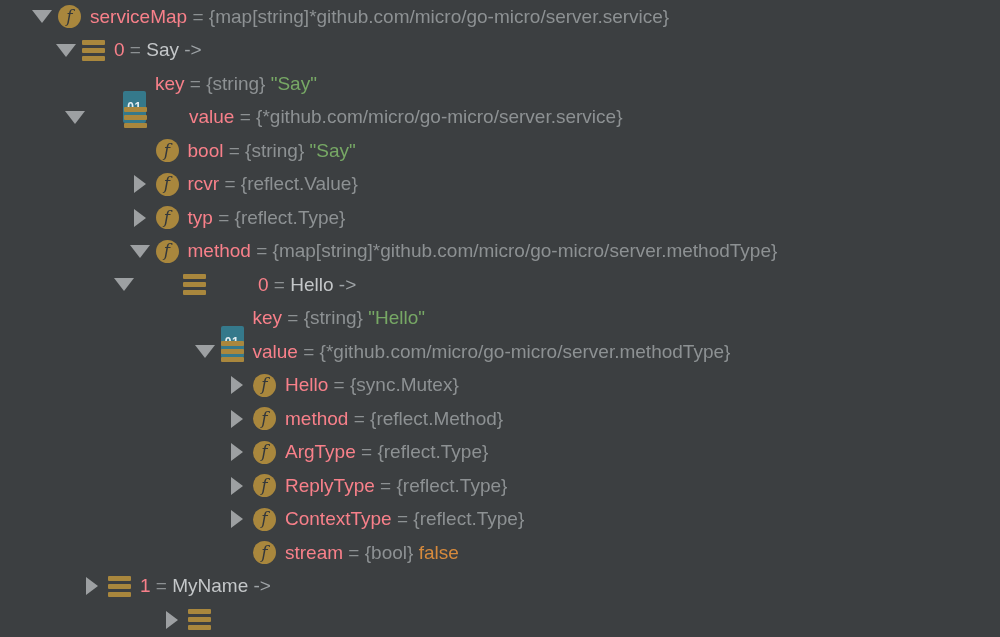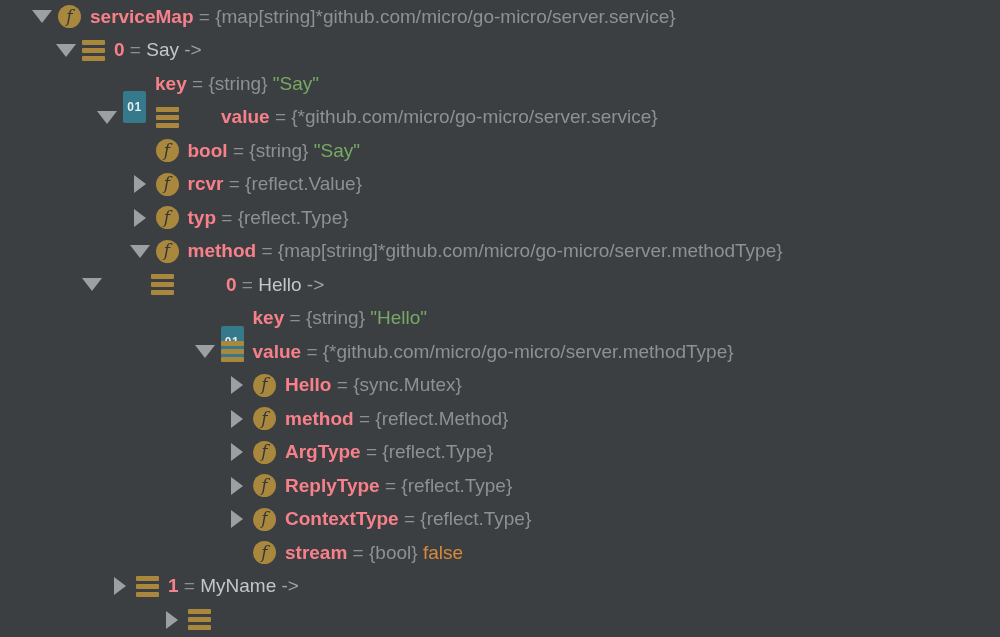--- a/index.html
+++ b/index.html
@@ -69,44 +69,44 @@
   .icon-bars .bar{height:5px;background:var(--gold);border-radius:1px;}
   .icon-key{
     width:23px;height:32px;border-radius:2px;
     background:var(--teal);
     display:flex;align-items:center;justify-content:center;
     font-size:12px;font-weight:700;letter-spacing:0.5px;
     color:#e4eef1;
     margin-top:47px;
   }
   .txt{white-space:pre;}
-  .nm{color:var(--name);font-weight:700;}
+  .nm{color:var(--name);font-weight:400;}
   .eq{color:var(--muted);}
   .ty{color:var(--muted);}
   .val-plain{color:var(--plain);}
   .val-string{color:var(--string);}
   .val-bool{color:var(--bool);font-weight:400;}
   .suffix{color:var(--suffix);}
 </style>
 </head>
 <body>
 
 <div class="tree" id="tree">
     <div class="row" style="padding-left: 26px;"><div class="twisty"><div class="tri-down"></div></div><div class="iconbox"><div class="icon-field">f</div></div><span class="txt"><span class="nm">serviceMap</span> <span class="eq">=</span> <span class="ty">{map[string]*github.com/micro/go-micro/server.service}</span></span></div>
     <div class="row" style="padding-left: 50px;"><div class="twisty"><div class="tri-down"></div></div><div class="iconbox"><div class="icon-bars"><div class="bar"></div><div class="bar"></div><div class="bar"></div></div></div><span class="txt"><span class="nm">0</span> <span class="eq">=</span> <span class="val-plain">Say</span> <span class="suffix">-&gt;</span></span></div>
     <div class="row" style="padding-left: 91px;"><div class="twisty"></div><div class="iconbox"><div class="icon-key">01</div></div><span class="txt"><span class="nm">key</span> <span class="eq">=</span> <span class="ty">{string}</span> <span class="val-string">"Say"</span></span></div>
-    <div class="row" style="padding-left: 91px; gap: 33px;"><div class="twisty"><div class="tri-down"></div></div><div class="iconbox"><div class="icon-bars"><div class="bar"></div><div class="bar"></div><div class="bar"></div></div></div><span class="txt"><span class="nm">value</span> <span class="eq">=</span> <span class="ty">{*github.com/micro/go-micro/server.service}</span></span></div>
+    <div class="row" style="padding-left: 59px; gap: 33px;"><div class="twisty"><div class="tri-down"></div></div><div class="iconbox"><div class="icon-bars"><div class="bar"></div><div class="bar"></div><div class="bar"></div></div></div><span class="txt"><span class="nm">value</span> <span class="eq">=</span> <span class="ty">{*github.com/micro/go-micro/server.service}</span></span></div>
     <div class="row" style="padding-left: 123.5px;"><div class="twisty"></div><div class="iconbox"><div class="icon-field">f</div></div><span class="txt"><span class="nm">bool</span> <span class="eq">=</span> <span class="ty">{string}</span> <span class="val-string">"Say"</span></span></div>
     <div class="row" style="padding-left: 123.5px;"><div class="twisty"><div class="tri-right"></div></div><div class="iconbox"><div class="icon-field">f</div></div><span class="txt"><span class="nm">rcvr</span> <span class="eq">=</span> <span class="ty">{reflect.Value}</span></span></div>
     <div class="row" style="padding-left: 123.5px;"><div class="twisty"><div class="tri-right"></div></div><div class="iconbox"><div class="icon-field">f</div></div><span class="txt"><span class="nm">typ</span> <span class="eq">=</span> <span class="ty">{reflect.Type}</span></span></div>
     <div class="row" style="padding-left: 123.5px;"><div class="twisty"><div class="tri-down"></div></div><div class="iconbox"><div class="icon-field">f</div></div><span class="txt"><span class="nm">method</span> <span class="eq">=</span> <span class="ty">{map[string]*github.com/micro/go-micro/server.methodType}</span></span></div>
-    <div class="row" style="padding-left: 76px; gap: 43px;"><div class="twisty"><div class="tri-down"></div></div><div class="iconbox"><div class="icon-bars"><div class="bar"></div><div class="bar"></div><div class="bar"></div></div></div><span class="txt"><span class="nm">0</span> <span class="eq">=</span> <span class="val-plain">Hello</span> <span class="suffix">-&gt;</span></span></div>
+    <div class="row" style="padding-left: 108px; gap: 43px;"><div class="twisty"><div class="tri-down"></div></div><div class="iconbox"><div class="icon-bars"><div class="bar"></div><div class="bar"></div><div class="bar"></div></div></div><span class="txt"><span class="nm">0</span> <span class="eq">=</span> <span class="val-plain">Hello</span> <span class="suffix">-&gt;</span></span></div>
     <div class="row" style="padding-left: 188.5px;"><div class="twisty"></div><div class="iconbox"><div class="icon-key">01</div></div><span class="txt"><span class="nm">key</span> <span class="eq">=</span> <span class="ty">{string}</span> <span class="val-string">"Hello"</span></span></div>
     <div class="row" style="padding-left: 188.5px; align-items: center;"><div class="twisty"><div class="tri-down"></div></div><div class="iconbox"><div class="icon-bars"><div class="bar"></div><div class="bar"></div><div class="bar"></div></div></div><span class="txt"><span class="nm">value</span> <span class="eq">=</span> <span class="ty">{*github.com/micro/go-micro/server.methodType}</span></span></div>
     <div class="row" style="padding-left: 221px;"><div class="twisty"><div class="tri-right"></div></div><div class="iconbox"><div class="icon-field">f</div></div><span class="txt"><span class="nm">Hello</span> <span class="eq">=</span> <span class="ty">{sync.Mutex}</span></span></div>
     <div class="row" style="padding-left: 221px;"><div class="twisty"><div class="tri-right"></div></div><div class="iconbox"><div class="icon-field">f</div></div><span class="txt"><span class="nm">method</span> <span class="eq">=</span> <span class="ty">{reflect.Method}</span></span></div>
     <div class="row" style="padding-left: 221px;"><div class="twisty"><div class="tri-right"></div></div><div class="iconbox"><div class="icon-field">f</div></div><span class="txt"><span class="nm">ArgType</span> <span class="eq">=</span> <span class="ty">{reflect.Type}</span></span></div>
     <div class="row" style="padding-left: 221px;"><div class="twisty"><div class="tri-right"></div></div><div class="iconbox"><div class="icon-field">f</div></div><span class="txt"><span class="nm">ReplyType</span> <span class="eq">=</span> <span class="ty">{reflect.Type}</span></span></div>
     <div class="row" style="padding-left: 221px;"><div class="twisty"><div class="tri-right"></div></div><div class="iconbox"><div class="icon-field">f</div></div><span class="txt"><span class="nm">ContextType</span> <span class="eq">=</span> <span class="ty">{reflect.Type}</span></span></div>
     <div class="row" style="padding-left: 221px;"><div class="twisty"></div><div class="iconbox"><div class="icon-field">f</div></div><span class="txt"><span class="nm">stream</span> <span class="eq">=</span> <span class="ty">{bool}</span> <span class="val-bool">false</span></span></div>
-    <div class="row" style="padding-left: 104px;"><div class="twisty"><div class="tri-right"></div></div><div class="iconbox"><div class="icon-bars"><div class="bar"></div><div class="bar"></div><div class="bar"></div></div></div><span class="txt"><span class="nm">1</span> <span class="eq">=</span> <span class="val-plain">MyName</span> <span class="suffix">-&gt;</span></span></div>
+    <div class="row" style="padding-left: 76px;"><div class="twisty"><div class="tri-right"></div></div><div class="iconbox"><div class="icon-bars"><div class="bar"></div><div class="bar"></div><div class="bar"></div></div></div><span class="txt"><span class="nm">1</span> <span class="eq">=</span> <span class="val-plain">MyName</span> <span class="suffix">-&gt;</span></span></div>
     <div class="row" style="padding-left: 156px;"><div class="twisty"><div class="tri-right"></div></div><div class="iconbox"><div class="icon-bars"><div class="bar"></div><div class="bar"></div><div class="bar"></div></div></div></div>
   </div>
 
 </body></html>

